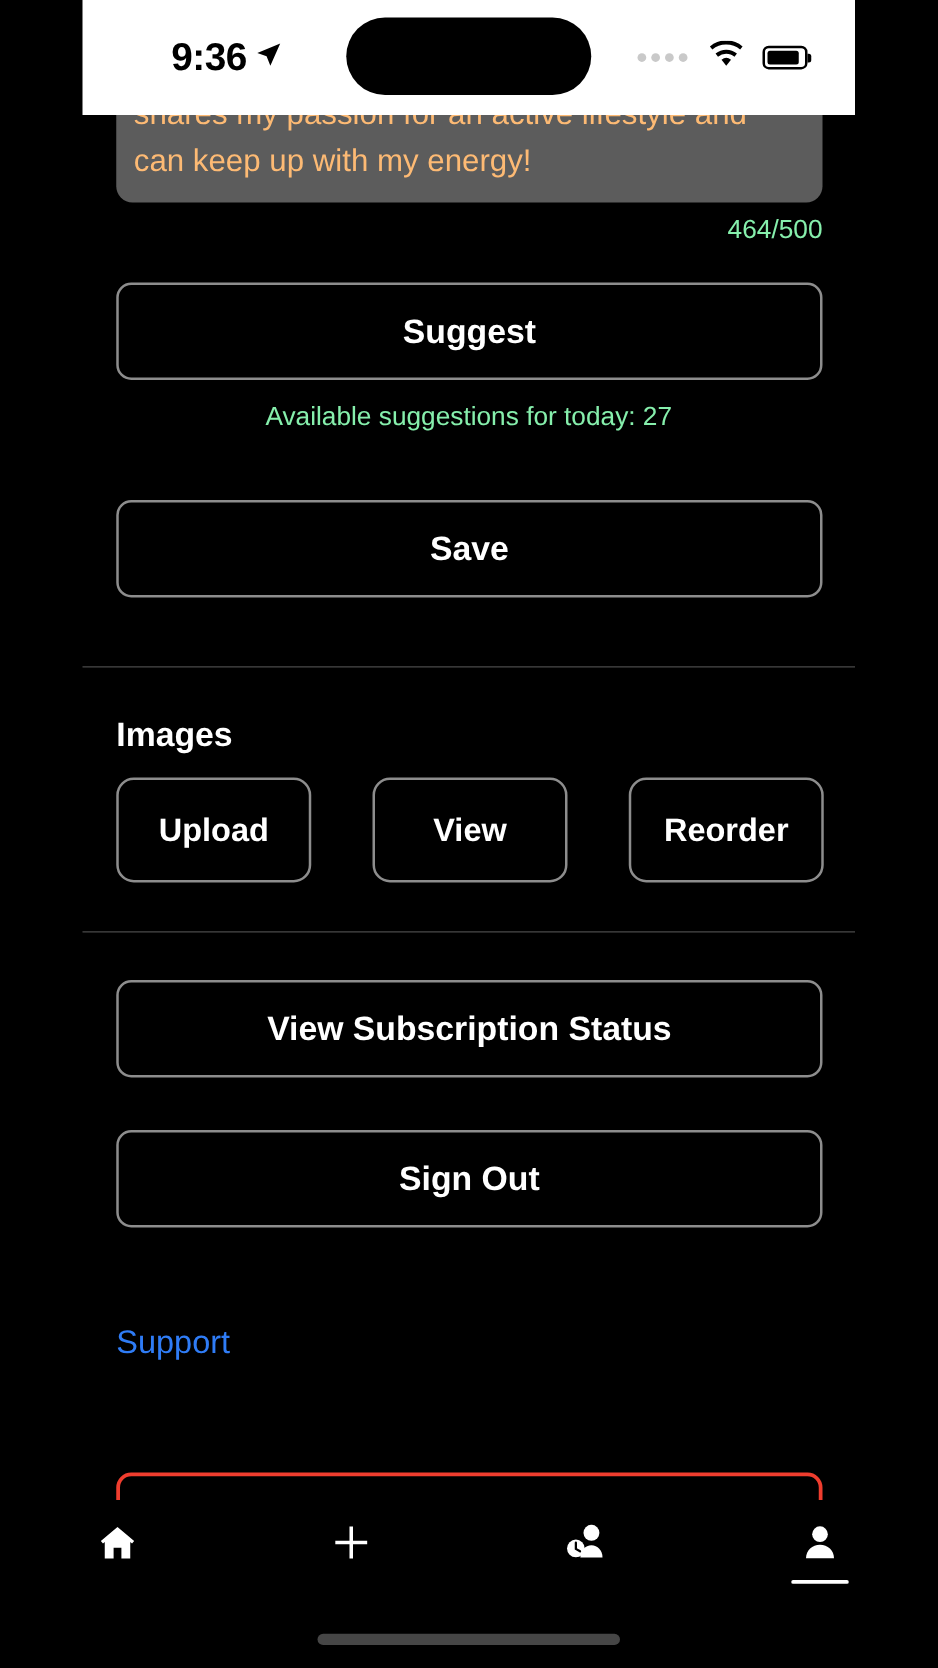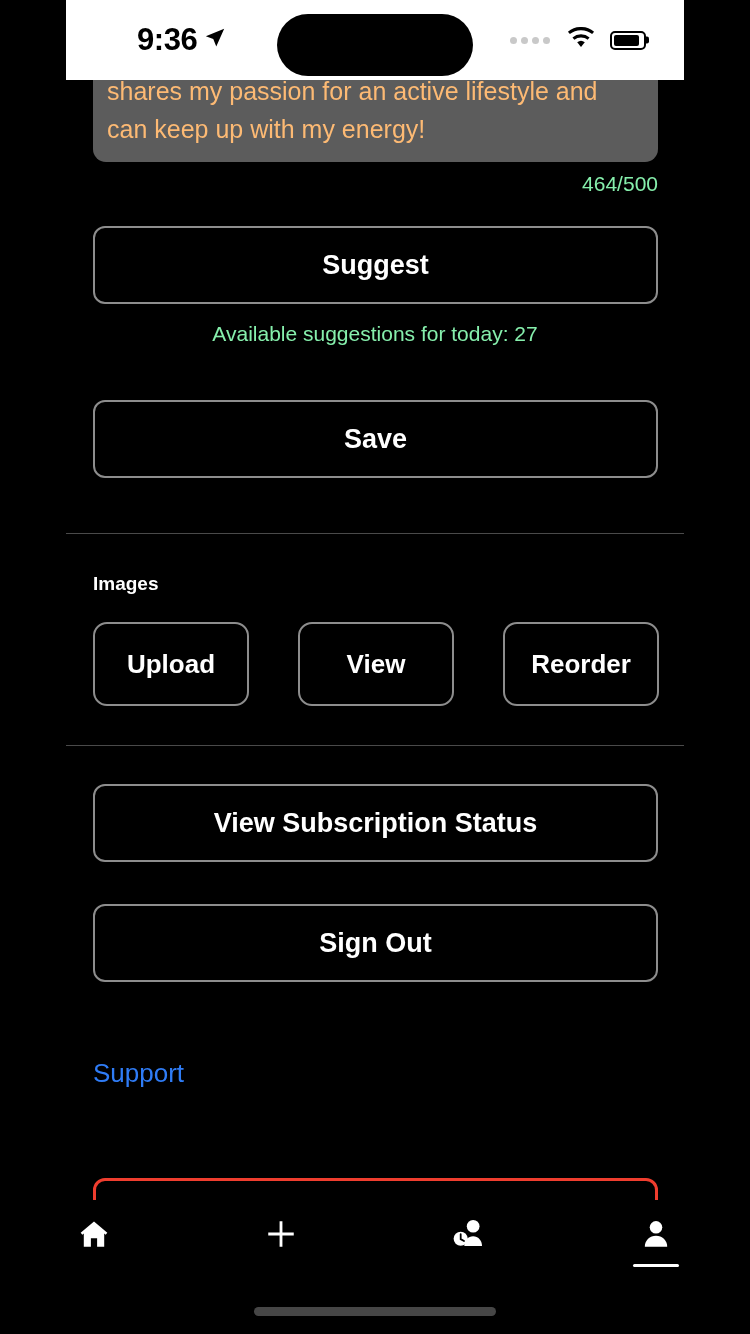--- a/index.html
+++ b/index.html
@@ -15,21 +15,21 @@
     position: relative;
     -webkit-font-smoothing: antialiased;
   }
 
   
   .status-bar {
     position: absolute;
     top: 0;
     left: 66px;
     width: 618px;
-    height: 80px;
+    height: 92px;
     background: #ffffff;
     display: flex;
     align-items: center;
     z-index: 40;
   }
   .status-time-wrap {
     display: flex;
     align-items: center;
     gap: 7px;
     margin-left: 71px;
@@ -196,21 +196,21 @@
   }
   .divider-1 { top: 533px; }
   .divider-2 { top: 745px; }
 
   
   .section-title {
     position: absolute;
     left: 93px;
     top: 573px;
     color: #ffffff;
-    font-size: 19px;
+    font-size: 27px;
     font-weight: 700;
   }
   .img-btn-row {
     position: absolute;
     left: 93px;
     top: 622px;
     width: 566px;
     display: flex;
     justify-content: space-between;
   }

